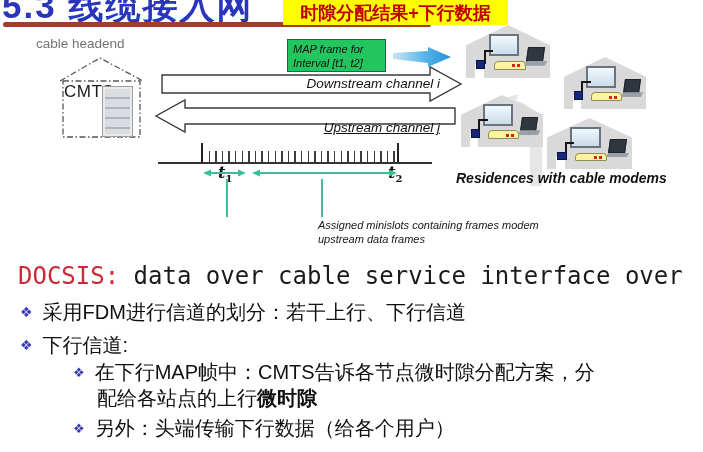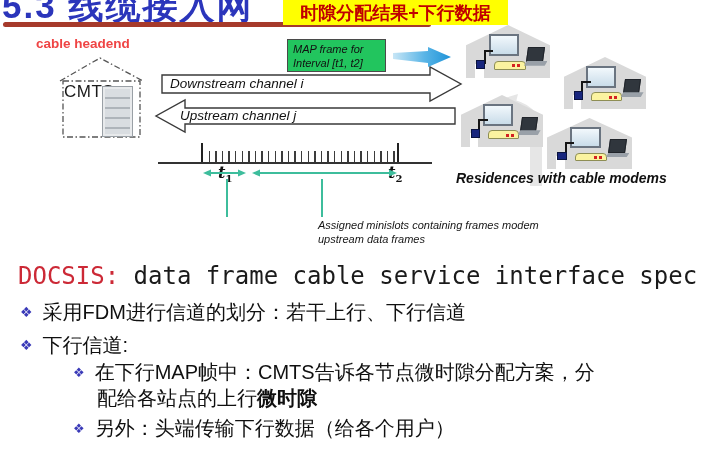--- a/index.html
+++ b/index.html
@@ -8,27 +8,27 @@
   .abs{position:absolute;}
 
   
   .title{top:-17px;left:2px;font-size:35px;font-weight:bold;color:#2b35bb;letter-spacing:2px;white-space:nowrap;}
   .title-underline{left:3px;top:22px;width:428px;height:5px;background:#a63a2b;border-radius:4px;}
   .highlight-box{left:283px;top:0;width:225px;height:25px;background:#ffff00;
                  display:flex;align-items:center;justify-content:center;z-index:5;}
   .highlight-box span{font-size:18px;font-weight:bold;color:#c00000;white-space:nowrap;}
 
   
-  .cable-headend-label{left:36px;top:36px;font-size:13.5px;color:#ef4444;font-weight:bold;}
+  .cable-headend-label{left:36px;top:36px;font-size:13.5px;color:#737373;}
   .cmts-label{left:64px;top:82px;font-size:17px;letter-spacing:.5px;color:#1a1a1a;}
   .server-rack{left:102px;top:86px;width:29px;height:49px;border:1px solid #9aa0a6;
     background:repeating-linear-gradient(180deg,#aeb4ba 0 2px,#d9dde1 2px 10px);box-shadow:inset 0 0 0 2px #e8eaec;}
-  .channel-label{font-style:italic;font-size:13.5px;font-weight:500;text-align:left;color:#111;white-space:nowrap;}
+  .channel-label{font-style:italic;font-size:13.5px;font-weight:500;text-align:right;color:#111;white-space:nowrap;}
   .downstream-label{left:170px;top:76px;width:270px;}
-  .upstream-label{left:180px;top:108px;width:260px;}
+  .upstream-label{left:180px;top:120px;width:260px;text-decoration:underline;}
   .map-frame-box{left:287px;top:39px;width:99px;height:33px;border:1.6px solid #4a4a4a;background:#22c55e;
     font-style:italic;font-size:11px;line-height:14px;padding:2px 0 0 5px;box-sizing:border-box;white-space:nowrap;}
 
   
   .baseline{left:158px;top:162px;width:274px;height:2px;background:#333;}
   .ticks{left:202px;top:151px;width:196px;height:11px;
     background:repeating-linear-gradient(90deg,#3c3c3c 0 1.4px,transparent 1.4px 6.6px);}
   .talltick{top:143px;width:2px;height:19px;background:#222;}
   .t-label{top:163px;font-family:"DejaVu Serif",serif;font-style:italic;font-size:16px;font-weight:600;}
   .t-label sub{font-size:10px;font-style:normal;}
@@ -174,21 +174,21 @@
   </svg>
   <div class="abs vline" style="left:226px;"></div>
   <div class="abs vline" style="left:321px;"></div>
 
   <div class="abs caption" style="left:318px;top:219px;">
     <div>Assigned minislots containing frames modem</div>
     <div>upstream data frames</div>
   </div>
 
   <div class="abs docsis-line">
-    <span class="docsis-red">DOCSIS:</span><span> data frame cable service interface spec</span>
+    <span class="docsis-red">DOCSIS:</span><span> data over cable service interface over</span>
   </div>
 
   <div class="abs row b1">
     <span class="bullet-glyph">❖</span><span>采用FDM进行信道的划分：若干上行、下行信道</span>
   </div>
   <div class="abs row sub s1a">
     <span class="bullet-glyph">❖</span><span>在下行MAP帧中：CMTS告诉各节点微时隙分配方案，分</span>
   </div>
   <div class="abs row b2">
     <span class="bullet-glyph">❖</span><span>下行信道:</span>

